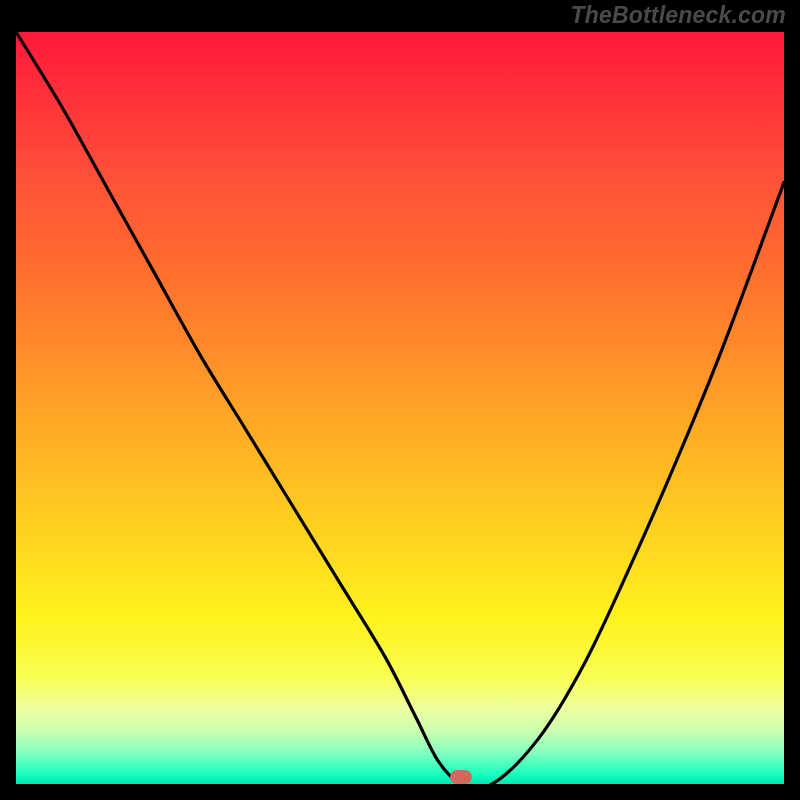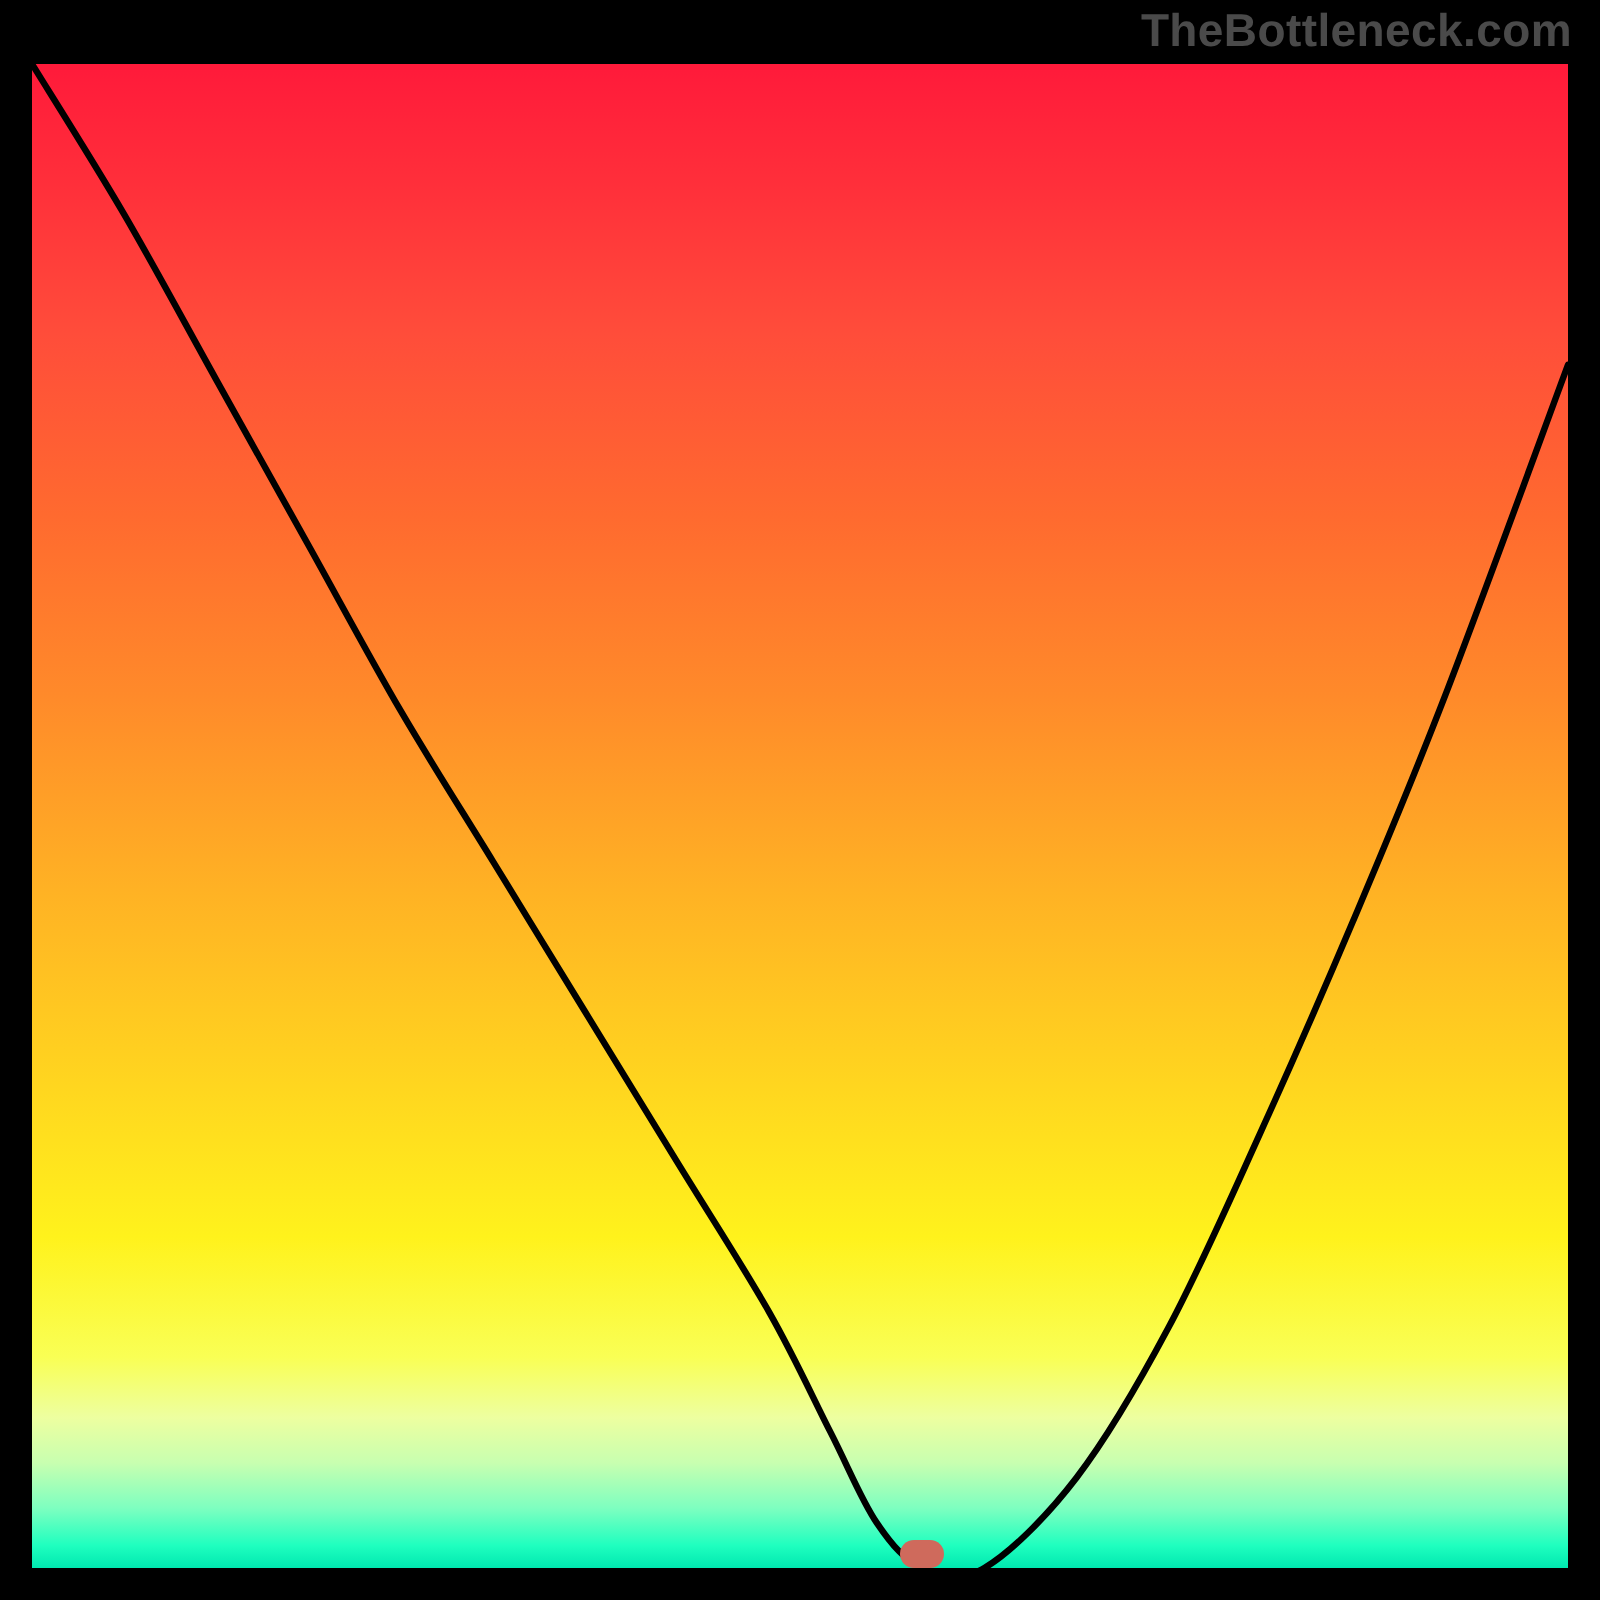--- a/index.html
+++ b/index.html
@@ -9,20 +9,21 @@
     height: 800px;
     background: #000;
     font-family: Arial, Helvetica, sans-serif;
     overflow: hidden;
   }
   .frame {
     position: relative;
     width: 800px;
     height: 800px;
     background: #000;
+    font-style: italic;
   }
   .watermark {
     position: absolute;
     top: 2px;
     right: 14px;
     color: #4a4a4a;
     font-size: 23px;
     font-weight: 600;
     letter-spacing: 0.2px;
     z-index: 10;

